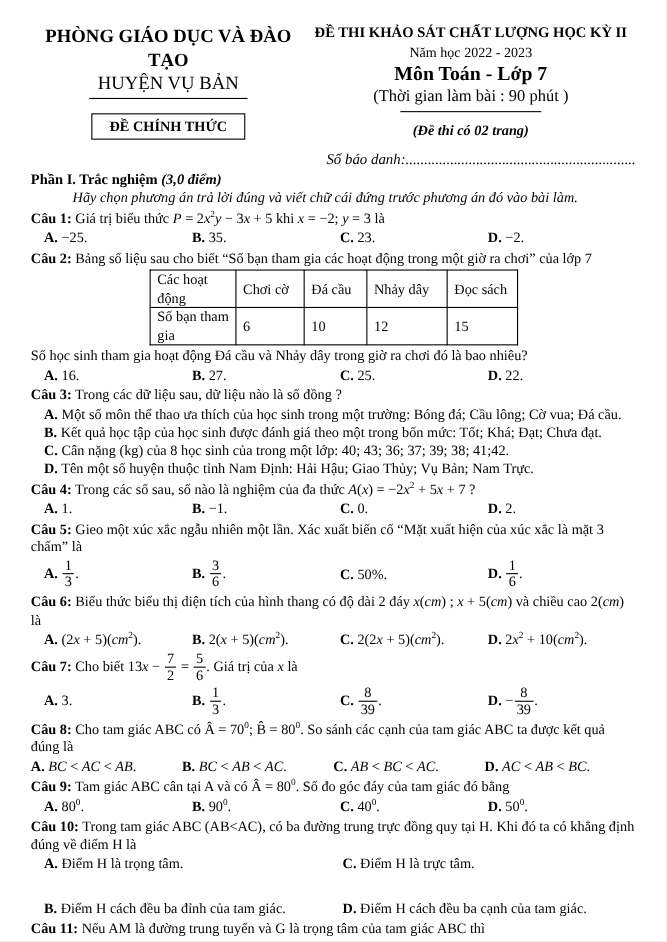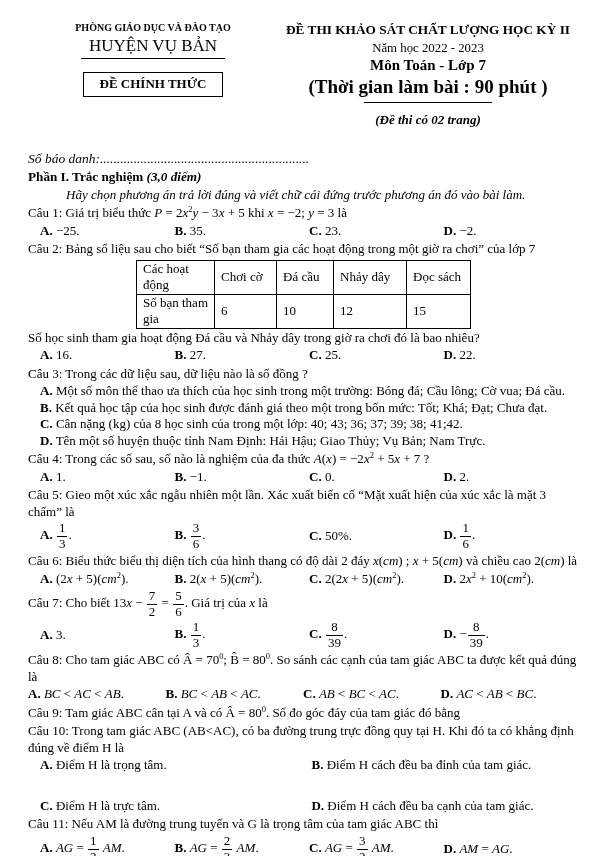--- a/index.html
+++ b/index.html
@@ -6,40 +6,40 @@
   html,body { background:#e9e9e9; }
   .page {
     width:606px; height:856px; margin:0 auto; background:#ffffff;
     font-family:"Liberation Serif","DejaVu Serif",serif;
     font-size:13px; color:#000; line-height:1.27;
     padding:22px 28px 10px 28px; overflow:hidden;
   }
   
   .hdr { display:flex; }
   .h-left { width:250px; text-align:center; }
-  .h-left .l1 { font-weight:bold; font-size:10px; }
+  .h-left .l1 { font-weight:bold; font-size:17px; }
   .h-left .l2 { font-weight:normal; font-size:17px; display:inline-block;
                 border-bottom:1.2px solid #000; padding:0 8px 2px 8px;text-align:right; }
   .badge { display:inline-block; border:1.5px solid #000; font-weight:bold;
            padding:3px 16px; margin-top:13px; font-size:13px; }
   .h-right { flex:1; text-align:center; }
   .h-right .title   { font-weight:bold; font-size:13.3px; }
   .h-right .year    { font-size:12.8px; margin-top:1px; }
-  .h-right .subject { font-weight:bold; font-size:15px; }
-  .h-right .duration{ font-size:19px;font-weight:bold; }
+  .h-right .subject { font-weight:bold; font-size:18px; }
+  .h-right .duration{ font-size:15px; }
   .h-right .rule    { width:128px; border-top:1.2px solid #000; margin:3px auto 0 auto; height:0; }
   .h-right .note    { font-weight:bold; font-style:italic; margin-top:9px; font-size:13px; }
   
-  .sbd { text-align:left; font-style:italic; font-size:13.5px; margin-top:21px; }
+  .sbd { text-align:right; font-style:italic; font-size:13.5px; margin-top:8px; }
   .part-head { font-weight:bold; font-size:13.2px; margin-top:2px; }
   .part-points { font-style:italic; }
   .instruction { font-style:italic; text-indent:38px; margin-top:1px; }
   
   .q { margin-top:2px; }
-  .qlabel { font-weight:normal;margin-top:24px; }
+  .qlabel { font-weight:bold;margin-top:24px; }
   .options { display:grid; grid-template-columns:repeat(4,1fr); margin-left:12px;
              margin-top:1px; align-items:center; }
   .options.flush4 { margin-left:0; }
   .options.grid2 { grid-template-columns:46% 54%;gap:24px; }
   .options.stack { display:block; }
   .options.stack .opt { display:block; }
   .opt .ol { font-weight:bold; }
   sup { font-size:0.65em; vertical-align:super; line-height:0; }
   i { font-style:italic; }
   
@@ -203,28 +203,34 @@
     <div class="options flush4">
       <span class="opt"><span class="ol">A.</span> <span><i>BC</i> &lt; <i>AC</i> &lt; <i>AB</i>.</span></span>
       <span class="opt"><span class="ol">B.</span> <span><i>BC</i> &lt; <i>AB</i> &lt; <i>AC</i>.</span></span>
       <span class="opt"><span class="ol">C.</span> <span><i>AB</i> &lt; <i>BC</i> &lt; <i>AC</i>.</span></span>
       <span class="opt"><span class="ol">D.</span> <span><i>AC</i> &lt; <i>AB</i> &lt; <i>BC</i>.</span></span>
     </div>
   </div>
 
   <div class="q">
     <p><span class="qlabel">Câu 9:</span> <span>Tam giác ABC cân tại A và có Â = 80<sup>0</sup>. Số đo góc đáy của tam giác đó bằng</span></p>
+    <div class="options">
+      <span class="opt"><span class="ol">A.</span> <span>80<sup>0</sup>.</span></span>
+      <span class="opt"><span class="ol">B.</span> <span>90<sup>0</sup>.</span></span>
+      <span class="opt"><span class="ol">C.</span> <span>40<sup>0</sup>.</span></span>
+      <span class="opt"><span class="ol">D.</span> <span>50<sup>0</sup>.</span></span>
+    </div>
   </div>
 
   <div class="q">
     <p><span class="qlabel">Câu 10:</span> <span>Trong tam giác ABC (AB&lt;AC), có ba đường trung trực đồng quy tại H. Khi đó ta có khẳng định đúng về điểm H là</span></p>
     <div class="options grid2">
       <span class="opt"><span class="ol">A.</span> <span>Điểm H là trọng tâm.</span></span>
+      <span class="opt"><span class="ol">C.</span> <span>Điểm H là trực tâm.</span></span>
       <span class="opt"><span class="ol">B.</span> <span>Điểm H cách đều ba đỉnh của tam giác.</span></span>
-      <span class="opt"><span class="ol">C.</span> <span>Điểm H là trực tâm.</span></span>
       <span class="opt"><span class="ol">D.</span> <span>Điểm H cách đều ba cạnh của tam giác.</span></span>
     </div>
   </div>
 
   <div class="q">
     <p><span class="qlabel">Câu 11:</span> <span>Nếu AM là đường trung tuyến và G là trọng tâm của tam giác ABC thì</span></p>
     <div class="options">
       <span class="opt"><span class="ol">A.</span> <span><i>AG</i> = <span class="frac">
               <span class="fn">1</span>
               <span class="fd">2</span>

